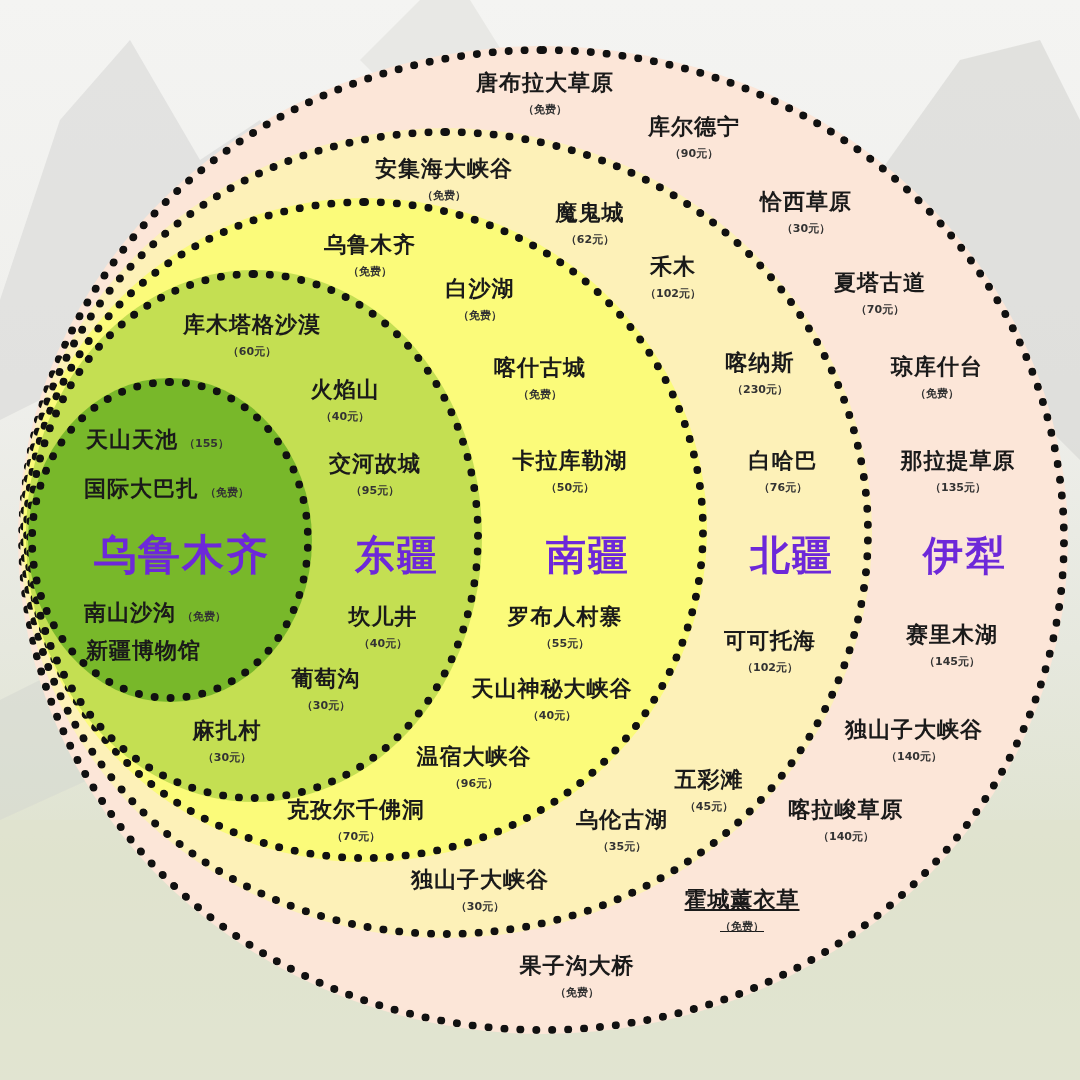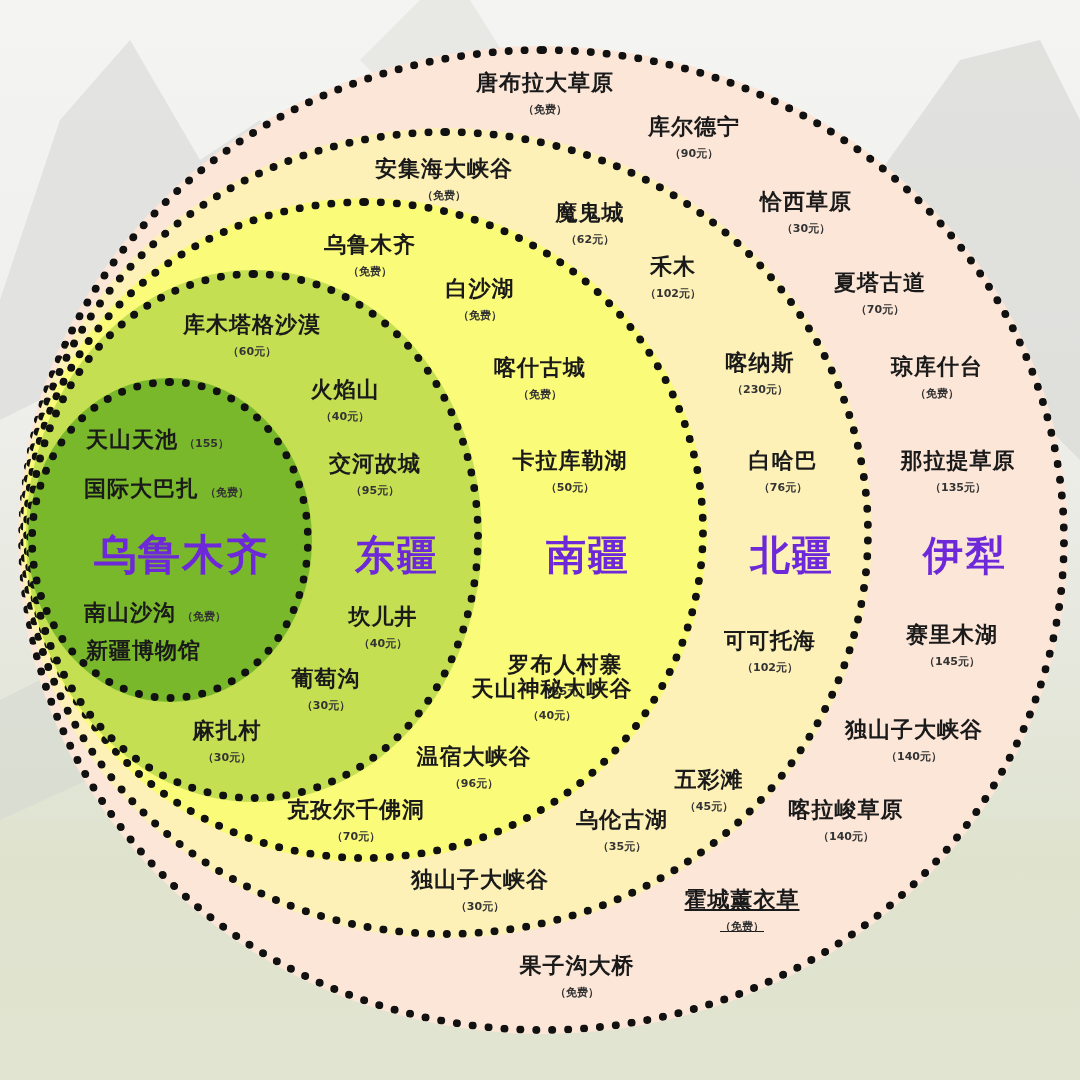--- a/index.html
+++ b/index.html
@@ -92,21 +92,21 @@
     <span class="p">（免费）</span>
   </div>
 <div class="lbl" style="left:540px;top:355px;">
     <span class="n">喀什古城</span>
     <span class="p">（免费）</span>
   </div>
 <div class="lbl" style="left:570px;top:448px;">
     <span class="n">卡拉库勒湖</span>
     <span class="p">（50元）</span>
   </div>
-<div class="lbl" style="left:565px;top:604px;margin-top:48px;">
+<div class="lbl" style="left:565px;top:604px;">
     <span class="n">罗布人村寨</span>
     <span class="p">（55元）</span>
   </div>
 <div class="lbl" style="left:552px;top:676px;">
     <span class="n">天山神秘大峡谷</span>
     <span class="p">（40元）</span>
   </div>
 <div class="lbl" style="left:474px;top:744px;">
     <span class="n">温宿大峡谷</span>
     <span class="p">（96元）</span>

